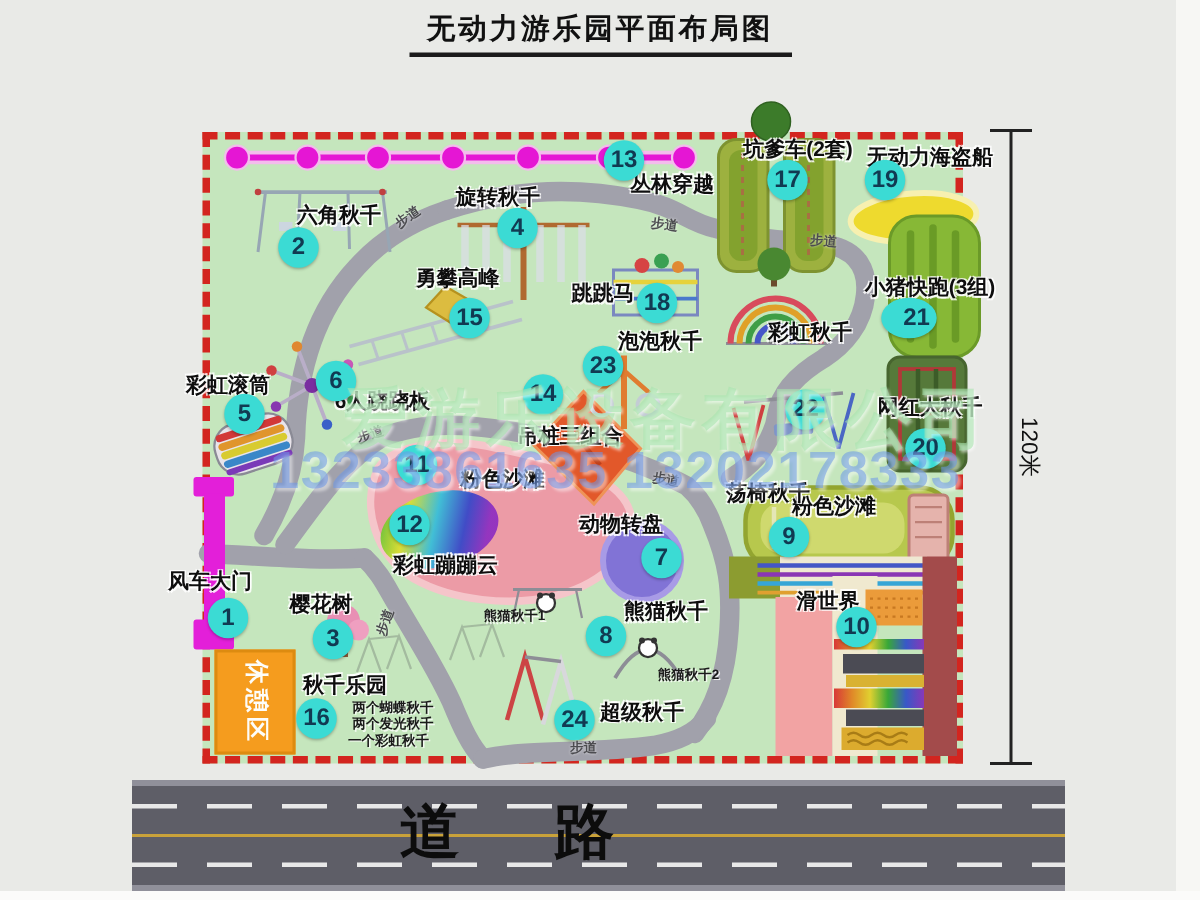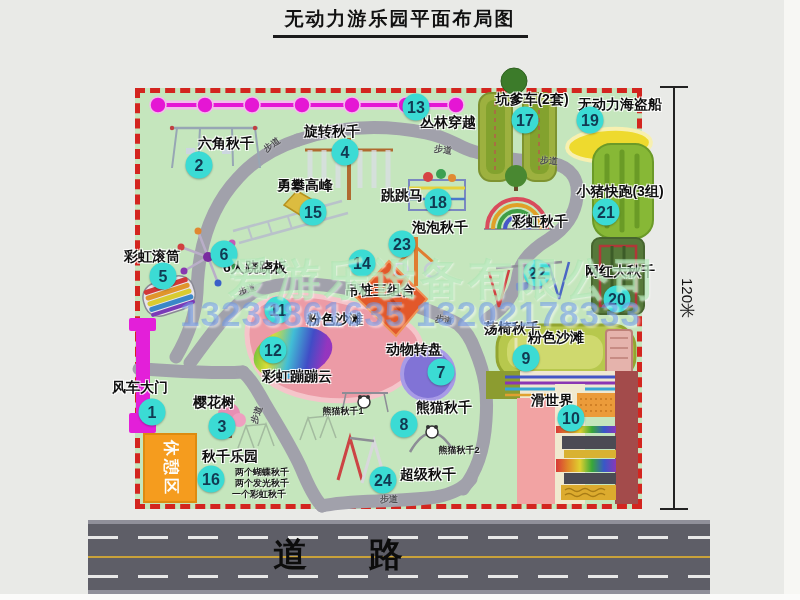--- a/index.html
+++ b/index.html
@@ -56,21 +56,21 @@
              font-size:35px;font-weight:bold;letter-spacing:1px;white-space:nowrap;
              color:rgba(108,152,233,.55);text-shadow:2px 2px 2px rgba(255,255,255,.45);}
   
   .road{position:absolute;left:88px;top:520px;width:622px;height:74px;background:#5e5e67;
         border-top:4px solid #90909a;border-bottom:4px solid #90909a;box-sizing:border-box;z-index:2;}
   .road .lane{position:absolute;left:0;right:0;height:3px;
         background:repeating-linear-gradient(90deg,#e8e8e8 0 30px,transparent 30px 50px);}
   .road .lane-top{top:12px;} .road .lane-bottom{bottom:12px;}
   .road .center{position:absolute;left:0;right:0;top:50%;height:2px;margin-top:-1px;background:#c9a23a;}
   .road .road-label{position:absolute;left:50%;top:50%;transform:translate(-50%,-54%) translateX(-48px);
-        font-size:34px;font-weight:bold;color:#0c0c0c;letter-spacing:26px;white-space:nowrap;}
+        font-size:40px;font-weight:bold;color:#0c0c0c;letter-spacing:26px;white-space:nowrap;}
   .edge-strip-right{position:absolute;right:0;top:0;width:16px;height:600px;background:#f7f7f4;z-index:6;}
   .edge-strip-bottom{position:absolute;left:0;bottom:0;width:800px;height:6px;background:#fbfbfa;z-index:6;}
 </style>
 </head>
 <body>
 
 <div class="canvas">
 
   <div class="title-wrap">
     <span>无动力游乐园平面布局图</span>
@@ -355,21 +355,21 @@
       <div class="map-sublabel" style="left: 259px; top: 494px;">一个彩虹秋千</div>
       <div class="map-label" style="left: 518px; top: 100px; margin-left: 14px;">坑爹车(2套)</div>
       <div class="map-badge" style="left: 525px; top: 120px;">17</div>
       <div class="map-label" style="left: 402px; top: 196px;">跳跳马</div>
       <div class="map-badge" style="left: 438px; top: 202px;">18</div>
       <div class="map-label" style="left: 620px; top: 105px;">无动力海盗船</div>
       <div class="map-badge" style="left: 590px; top: 120px;">19</div>
       <div class="map-label" style="left: 620px; top: 272px;">网红大秋千</div>
       <div class="map-badge" style="left: 617px; top: 299px;">20</div>
       <div class="map-label" style="left: 620px; top: 192px;">小猪快跑(3组)</div>
-      <div class="map-badge" style="left: 606px; top: 212px;">21</div>
+      <div class="map-badge" style="left: 606px; top: 212px; padding-left: 10px;">21</div>
       <div class="map-label" style="left: 512px; top: 293px; margin-top: 36px;">荡椅秋千</div>
       <div class="map-badge" style="left: 537px; top: 273px;">22</div>
       <div class="map-label" style="left: 440px; top: 228px;">泡泡秋千</div>
       <div class="map-badge" style="left: 402px; top: 244px;">23</div>
       <div class="map-label" style="left: 428px; top: 475px;">超级秋千</div>
       <div class="map-badge" style="left: 383px; top: 480px;">24</div>
       <div class="map-label" style="left: 540px; top: 222px;">彩虹秋千</div>
       <div class="walkway-label" style="left: 272px; top: 145px; transform: translate(-50%, -50%) rotate(-35deg);">步道</div>
       <div class="walkway-label" style="left: 443px; top: 150px; transform: translate(-50%, -50%) rotate(8deg);">步道</div>
       <div class="walkway-label" style="left: 549px; top: 161px; transform: translate(-50%, -50%) rotate(5deg);">步道</div>

